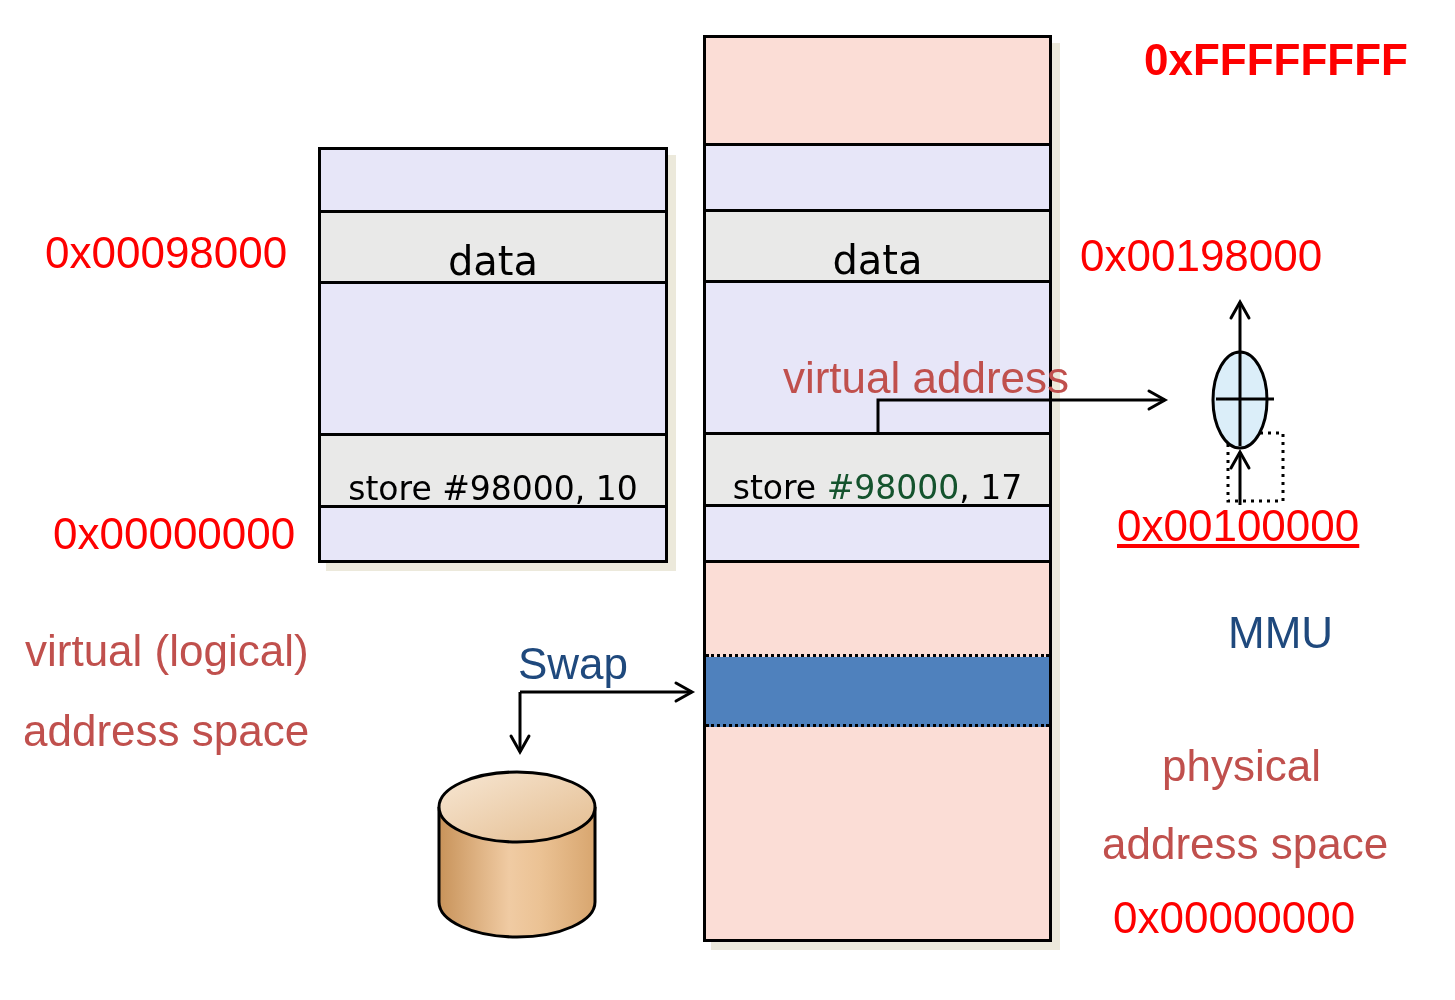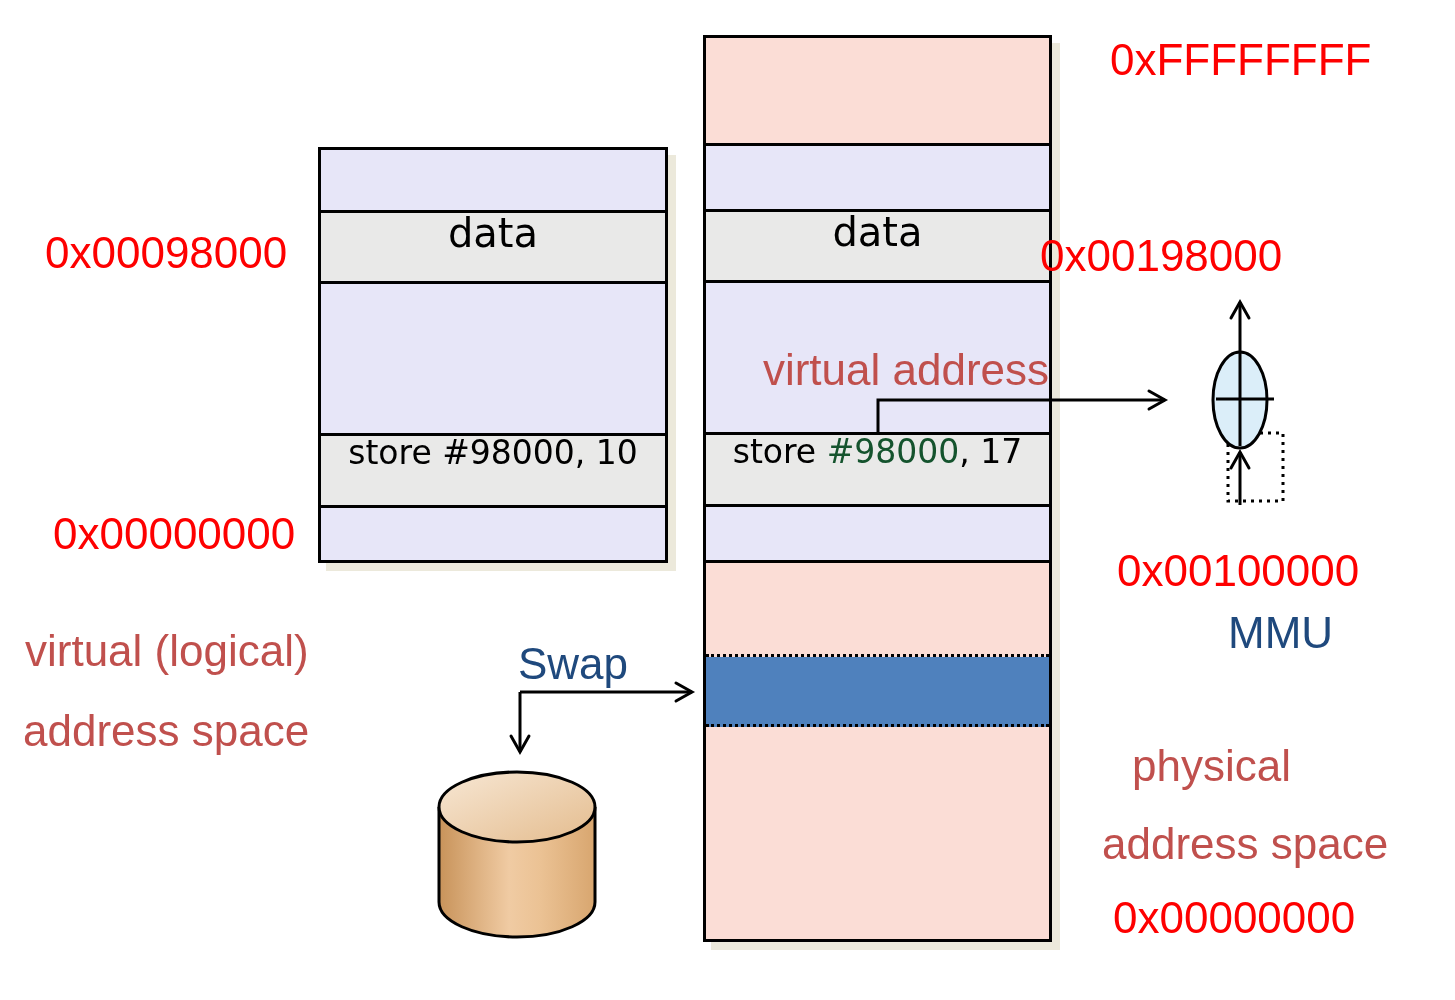--- a/index.html
+++ b/index.html
@@ -10,21 +10,21 @@
   
   .col{
     position:absolute;box-sizing:border-box;border:3px solid #000;
     display:flex;flex-direction:column;
     box-shadow:8px 8px 0 #ECE9DB;
   }
   .col-virtual{left:318px;top:147px;width:350px;height:416px;}
   .col-physical{left:703px;top:35px;width:349px;height:907px;}
   .seg{
     box-sizing:border-box;flex:0 0 auto;
-    display:flex;align-items:flex-start;justify-content:center;
+    display:flex;align-items:flex-end;justify-content:center;
   }
   .seg.bb{border-bottom:3px solid #000;}
   .seg.bb-dot{border-bottom:3px dotted #000;}
   .lav{background:#E7E6F8;}
   .gray{background:#E9E9E8;}
   .pink{background:#FBDDD6;}
   .blueband{background:#4F81BD;}
   
   .seg-data{
     font-family:"DejaVu Sans",sans-serif;font-size:40px;color:#000;line-height:1;
@@ -37,29 +37,29 @@
   
   .lbl{position:absolute;line-height:1;white-space:pre;z-index:5;}
   .red{color:#FE0000;font-size:44px;}
   .brown{color:#C0504D;font-size:44px;}
   .bluehead{color:#1F497D;font-size:44px;}
   .l-vtop    {left:38px;  top:156px;}
   .l-vdata   {left:45px;  top:231px;}
   .l-vbase   {left:53px;  top:512px;}
   .l-vcap1   {left:25px;  top:629px;}
   .l-vcap2   {left:23px;  top:709px;}
-  .l-ptop    {left:1110px;top:38px;}
+  .l-ptop    {left:1144px;top:38px;font-weight:bold;}
   .l-pacap   {left:1090px;top:163px;}
-  .l-ptrans  {left:1040px;top:234px;}
-  .l-pframe  {left:1117px;top:549px;}
+  .l-ptrans  {left:1080px;top:234px;}
+  .l-pframe  {left:1117px;top:504px;text-decoration:underline;}
   .l-mmu     {left:1180px;top:611px;margin-left:48px;}
-  .l-pcap1   {left:1132px;top:744px;}
+  .l-pcap1   {left:1162px;top:744px;}
   .l-pcap2   {left:1102px;top:822px;}
   .l-pbase   {left:1113px;top:896px;}
-  .l-vaddr   {left:703px; top:348px;width:406px;text-align:center;}
+  .l-vaddr   {left:703px; top:356px;width:406px;text-align:center;padding-left:20px;}
   .l-swap    {left:518px; top:642px;}
   
   .overlay{position:absolute;left:0;top:0;z-index:4;pointer-events:none;}
 </style>
 </head>
 <body>
 
 <div class="canvas">
 
   <div class="col col-virtual">

